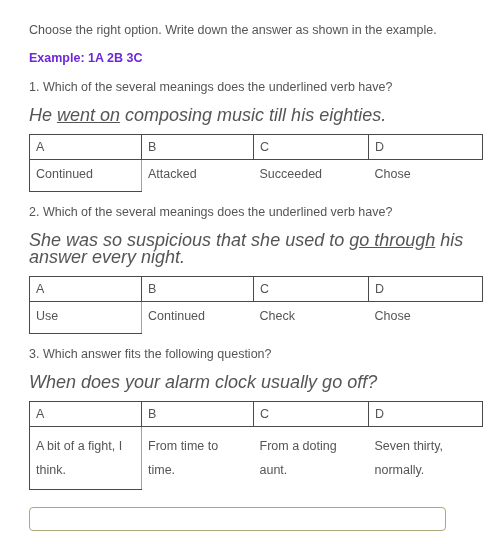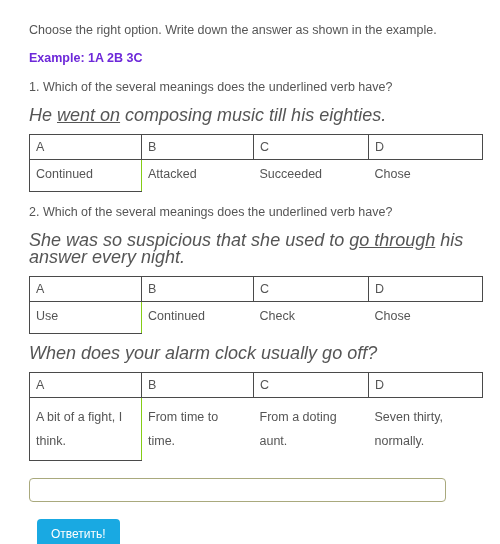--- a/index.html
+++ b/index.html
@@ -197,20 +197,21 @@
           <td class="boxed">Use</td>
           <td>Continued</td>
           <td>Check</td>
           <td>Chose</td>
         </tr>
       </tbody>
     </table>
   </div>
 
   <div class="q-block">
+    <p class="q-title">3. Which answer fits the following question?</p>
     <p class="q-sentence"><span>When does your alarm clock usually go off?</span><u></u><span></span></p>
 
     <table class="opt-table t-tall">
       <colgroup>
           <col class="c-a">
           <col class="c-b">
           <col class="c-c">
           <col class="c-d">
         </colgroup>
       <thead>

